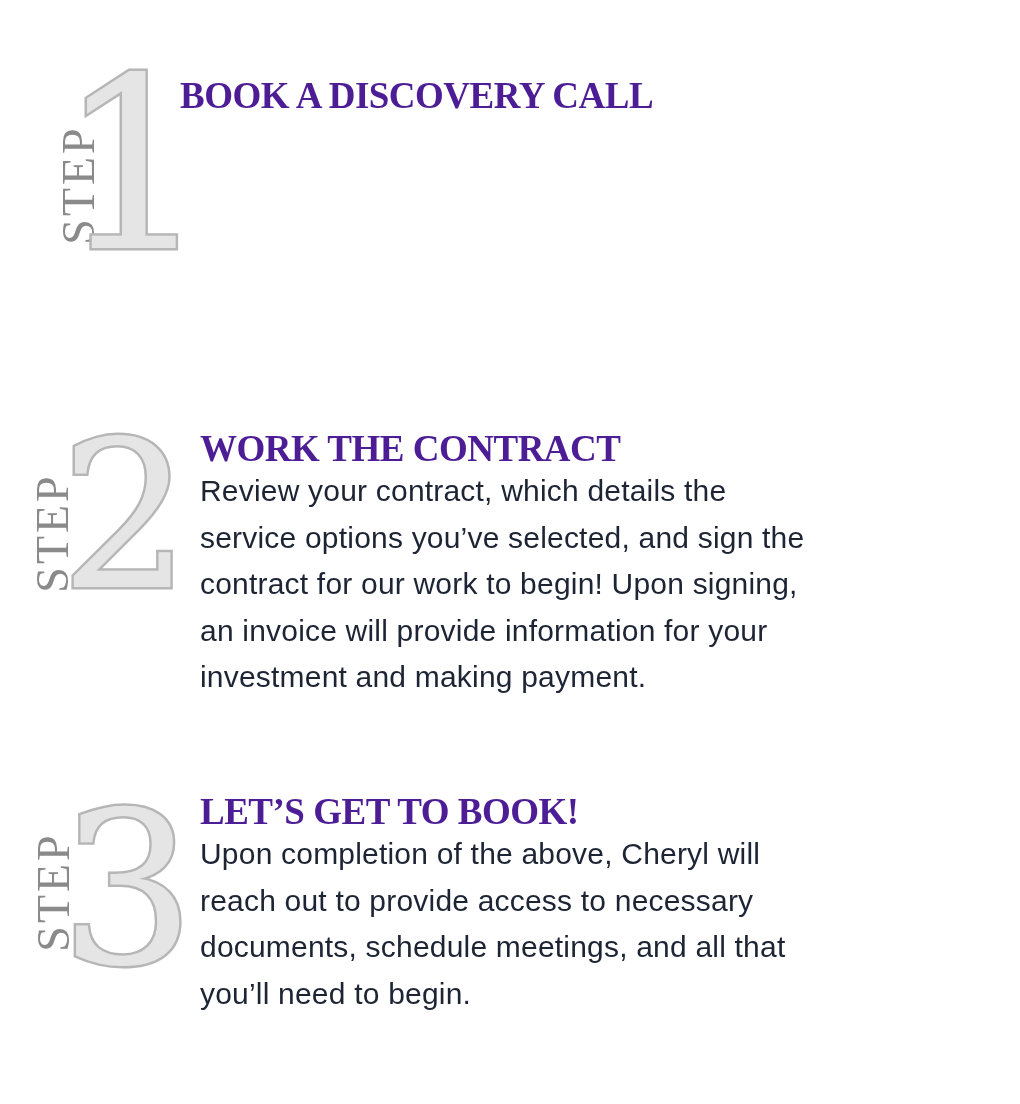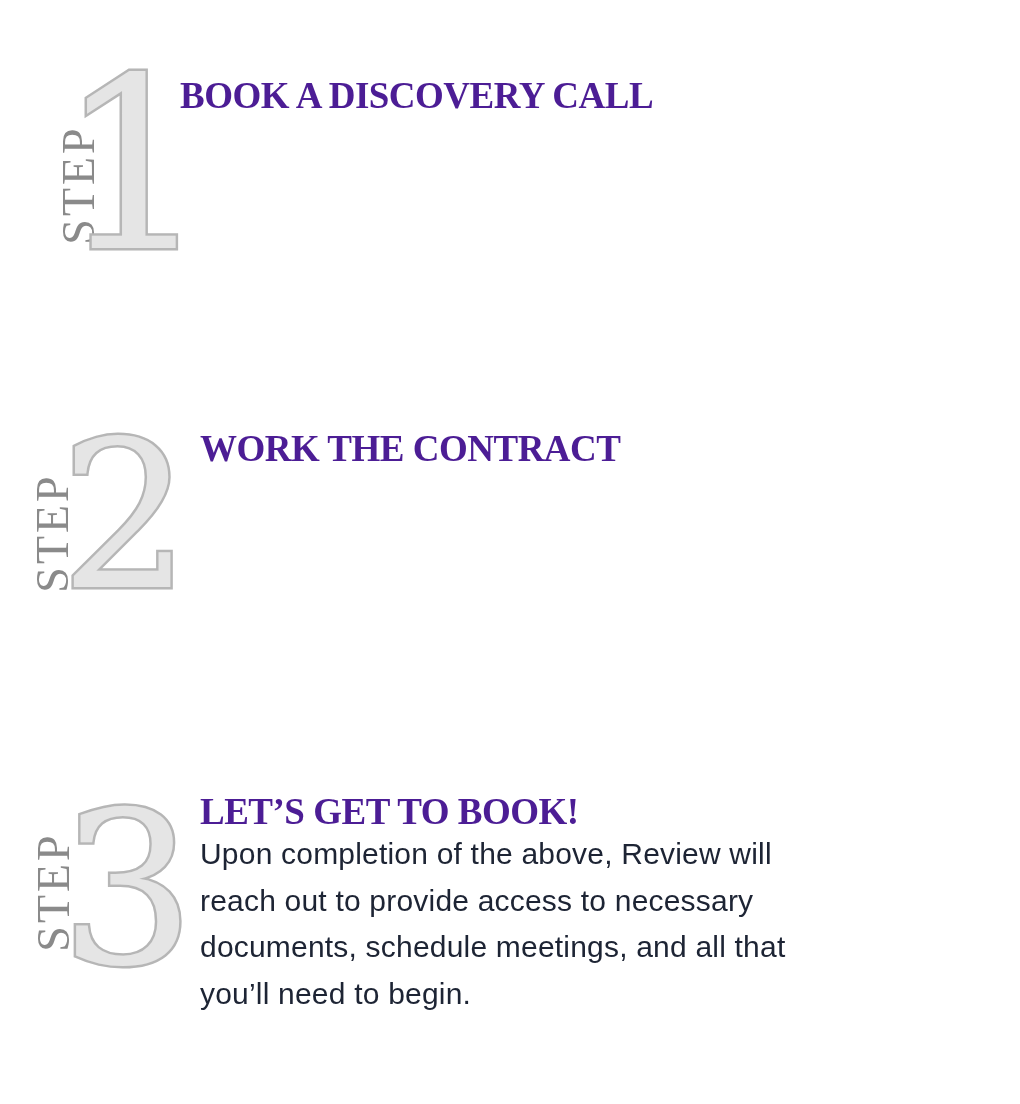--- a/index.html
+++ b/index.html
@@ -95,30 +95,35 @@
     </div>
   </section>
 
   <section class="step s2">
     <div class="step-word">STEP</div>
     <svg class="numeral-svg" width="230" height="190">
       <text x="10" y="180">2</text>
     </svg>
     <div class="content">
       <h2 class="title">WORK THE CONTRACT</h2>
+      <p class="desc">Review your contract, which details the
+service options you’ve selected, and sign the
+contract for our work to begin! Upon signing,
+an invoice will provide information for your
+investment and making payment.</p>
     </div>
   </section>
 
   <section class="step s3">
     <div class="step-word">STEP</div>
     <svg class="numeral-svg" width="230" height="190">
       <text x="10" y="180">3</text>
     </svg>
     <div class="content">
       <h2 class="title">LET’S GET TO BOOK!</h2>
-      <p class="desc">Upon completion of the above, Review will
+      <p class="desc">Upon completion of the above, Cheryl will
 reach out to provide access to necessary
 documents, schedule meetings, and all that
 you’ll need to begin.</p>
     </div>
   </section>
 
 </main>
 
 </body></html>

